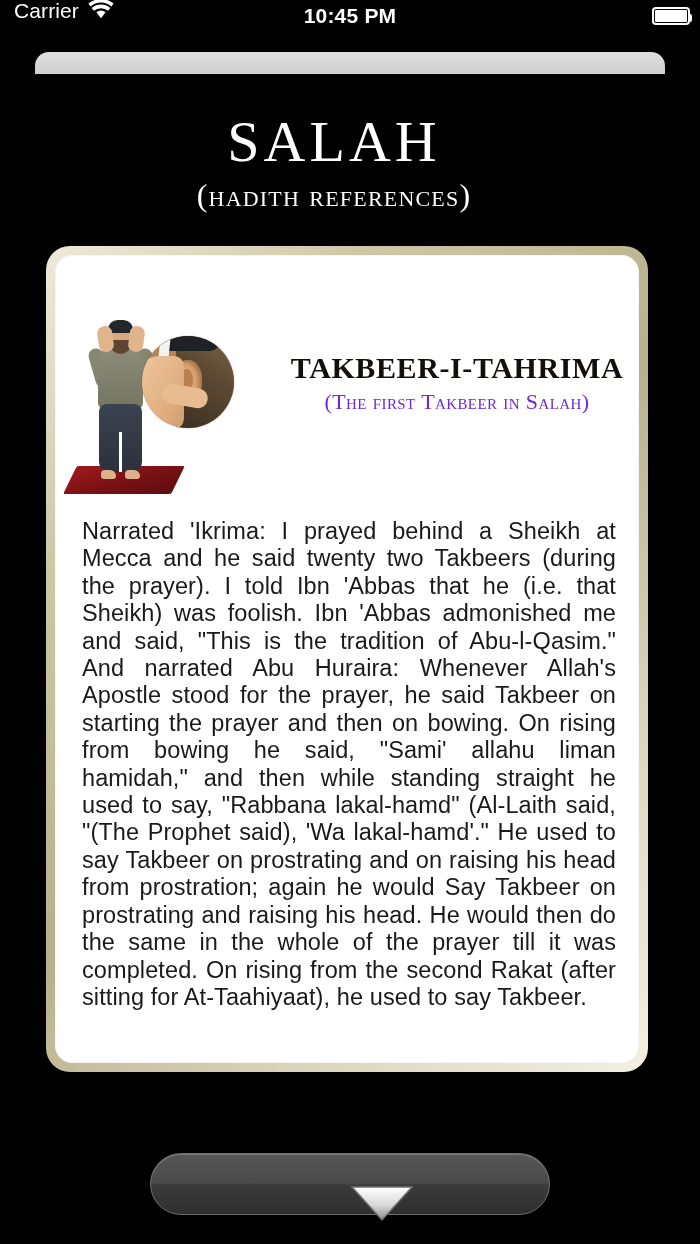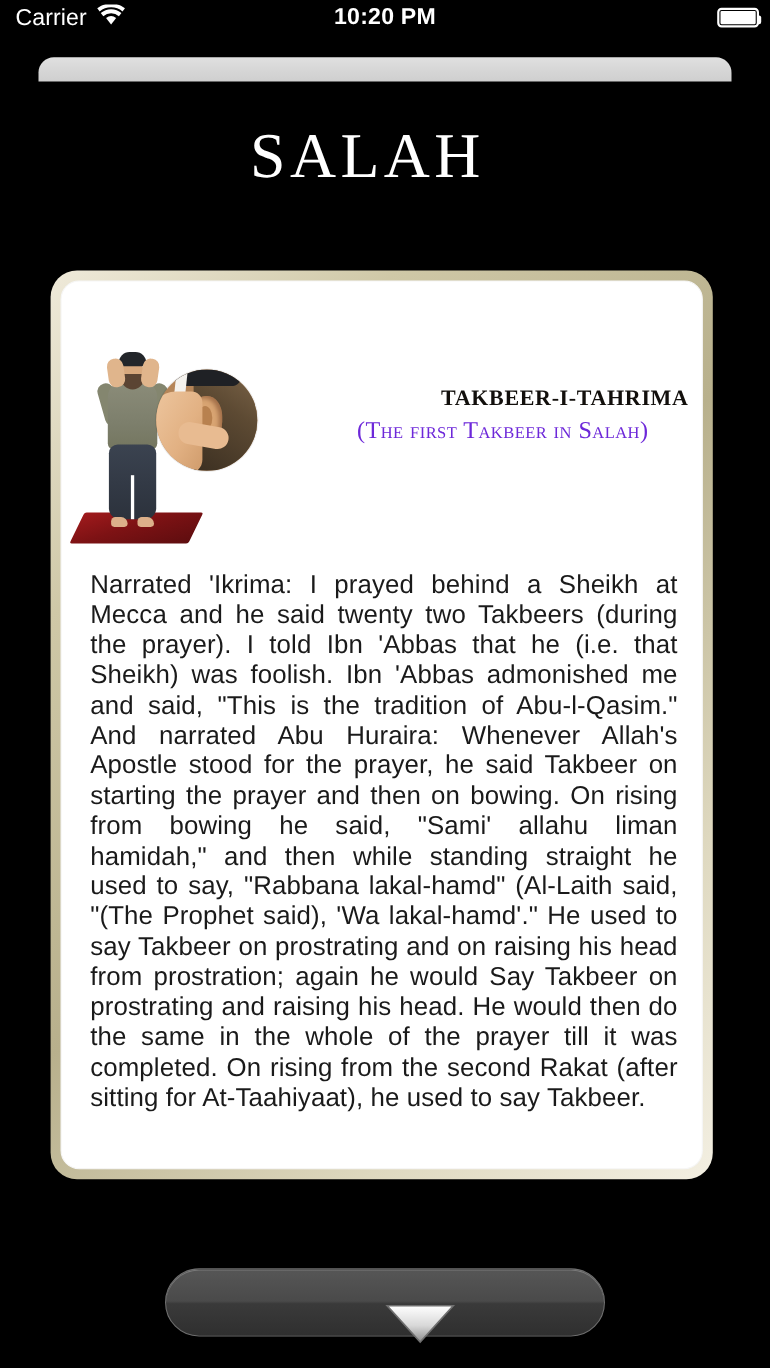--- a/index.html
+++ b/index.html
@@ -23,21 +23,20 @@
     width: 700px;
     height: 32px;
     background: #000;
     color: #fff;
   }
   .status-left {
     position: absolute;
     left: 14px; top: 0;
     height: 32px;
     display: flex;
-    align-items: center;
     gap: 9px;
   }
   .carrier-label {
     font-size: 21px;
     letter-spacing: 0.1px;
     color: #ffffff;
     line-height: 1;
   }
   .wifi-icon { display: block; }
   .status-time {
@@ -297,27 +296,26 @@
 
   .head-text {
     position: absolute;
     left: 232px;
     top: 95px;
     right: 12px;
     text-align: center;
   }
   .pose-title {
     font-family: "Liberation Serif", "DejaVu Serif", serif;
-    font-size: 20px;
+    font-size: 30px;
     font-weight: bold;
     color: #120f0c;
     letter-spacing: 0.6px;
     margin: 0;
     line-height: 1.1;
-    text-align: right;
   }
   .pose-subtitle {
     font-family: "Liberation Serif", "DejaVu Serif", serif;
     font-size: 22px;
     color: #6d28d9;
     letter-spacing: 0.4px;
     margin: 6px 0 0 0;
     line-height: 1.1;
     font-variant: small-caps;
   }
@@ -367,34 +365,35 @@
     <span class="carrier-label">Carrier</span>
     <span class="wifi-icon">
       <svg width="26" height="19" viewBox="0 0 26 19" aria-hidden="true">
         <path d="M13 18.2 L8.4 12.3 a7.6 7.6 0 0 1 9.2 0 Z" fill="#ffffff"></path>
         <path d="M3.6 7.9 a14.4 14.4 0 0 1 18.8 0 l-2.3 2.9 a10.8 10.8 0 0 0 -14.2 0 Z" fill="#ffffff"></path>
         <path d="M0.4 3.6 a19.6 19.6 0 0 1 25.2 0 l-2.2 2.8 a16.1 16.1 0 0 0 -20.8 0 Z" fill="#ffffff"></path>
       </svg>
     </span>
   </div>
 
-  <div class="status-time">10:20 PM</div>
+  <div class="status-time">10:45 PM</div>
 
   <div class="status-right">
     <span class="battery">
       <span class="battery-fill"></span>
       <span class="battery-cap"></span>
     </span>
   </div>
 </div>
 
 <div class="sheet-edge"></div>
 
 <div class="title-wrap">
   <h1 class="app-title">SALAH</h1>
+  <h2 class="app-subtitle">(HADITH REFERENCES)</h2>
 </div>
 
 <div class="card">
   <div class="card-inner">
 
     <div class="card-head">
 
       <div class="figure-area">
         <div class="mat"></div>
         <div class="man">

